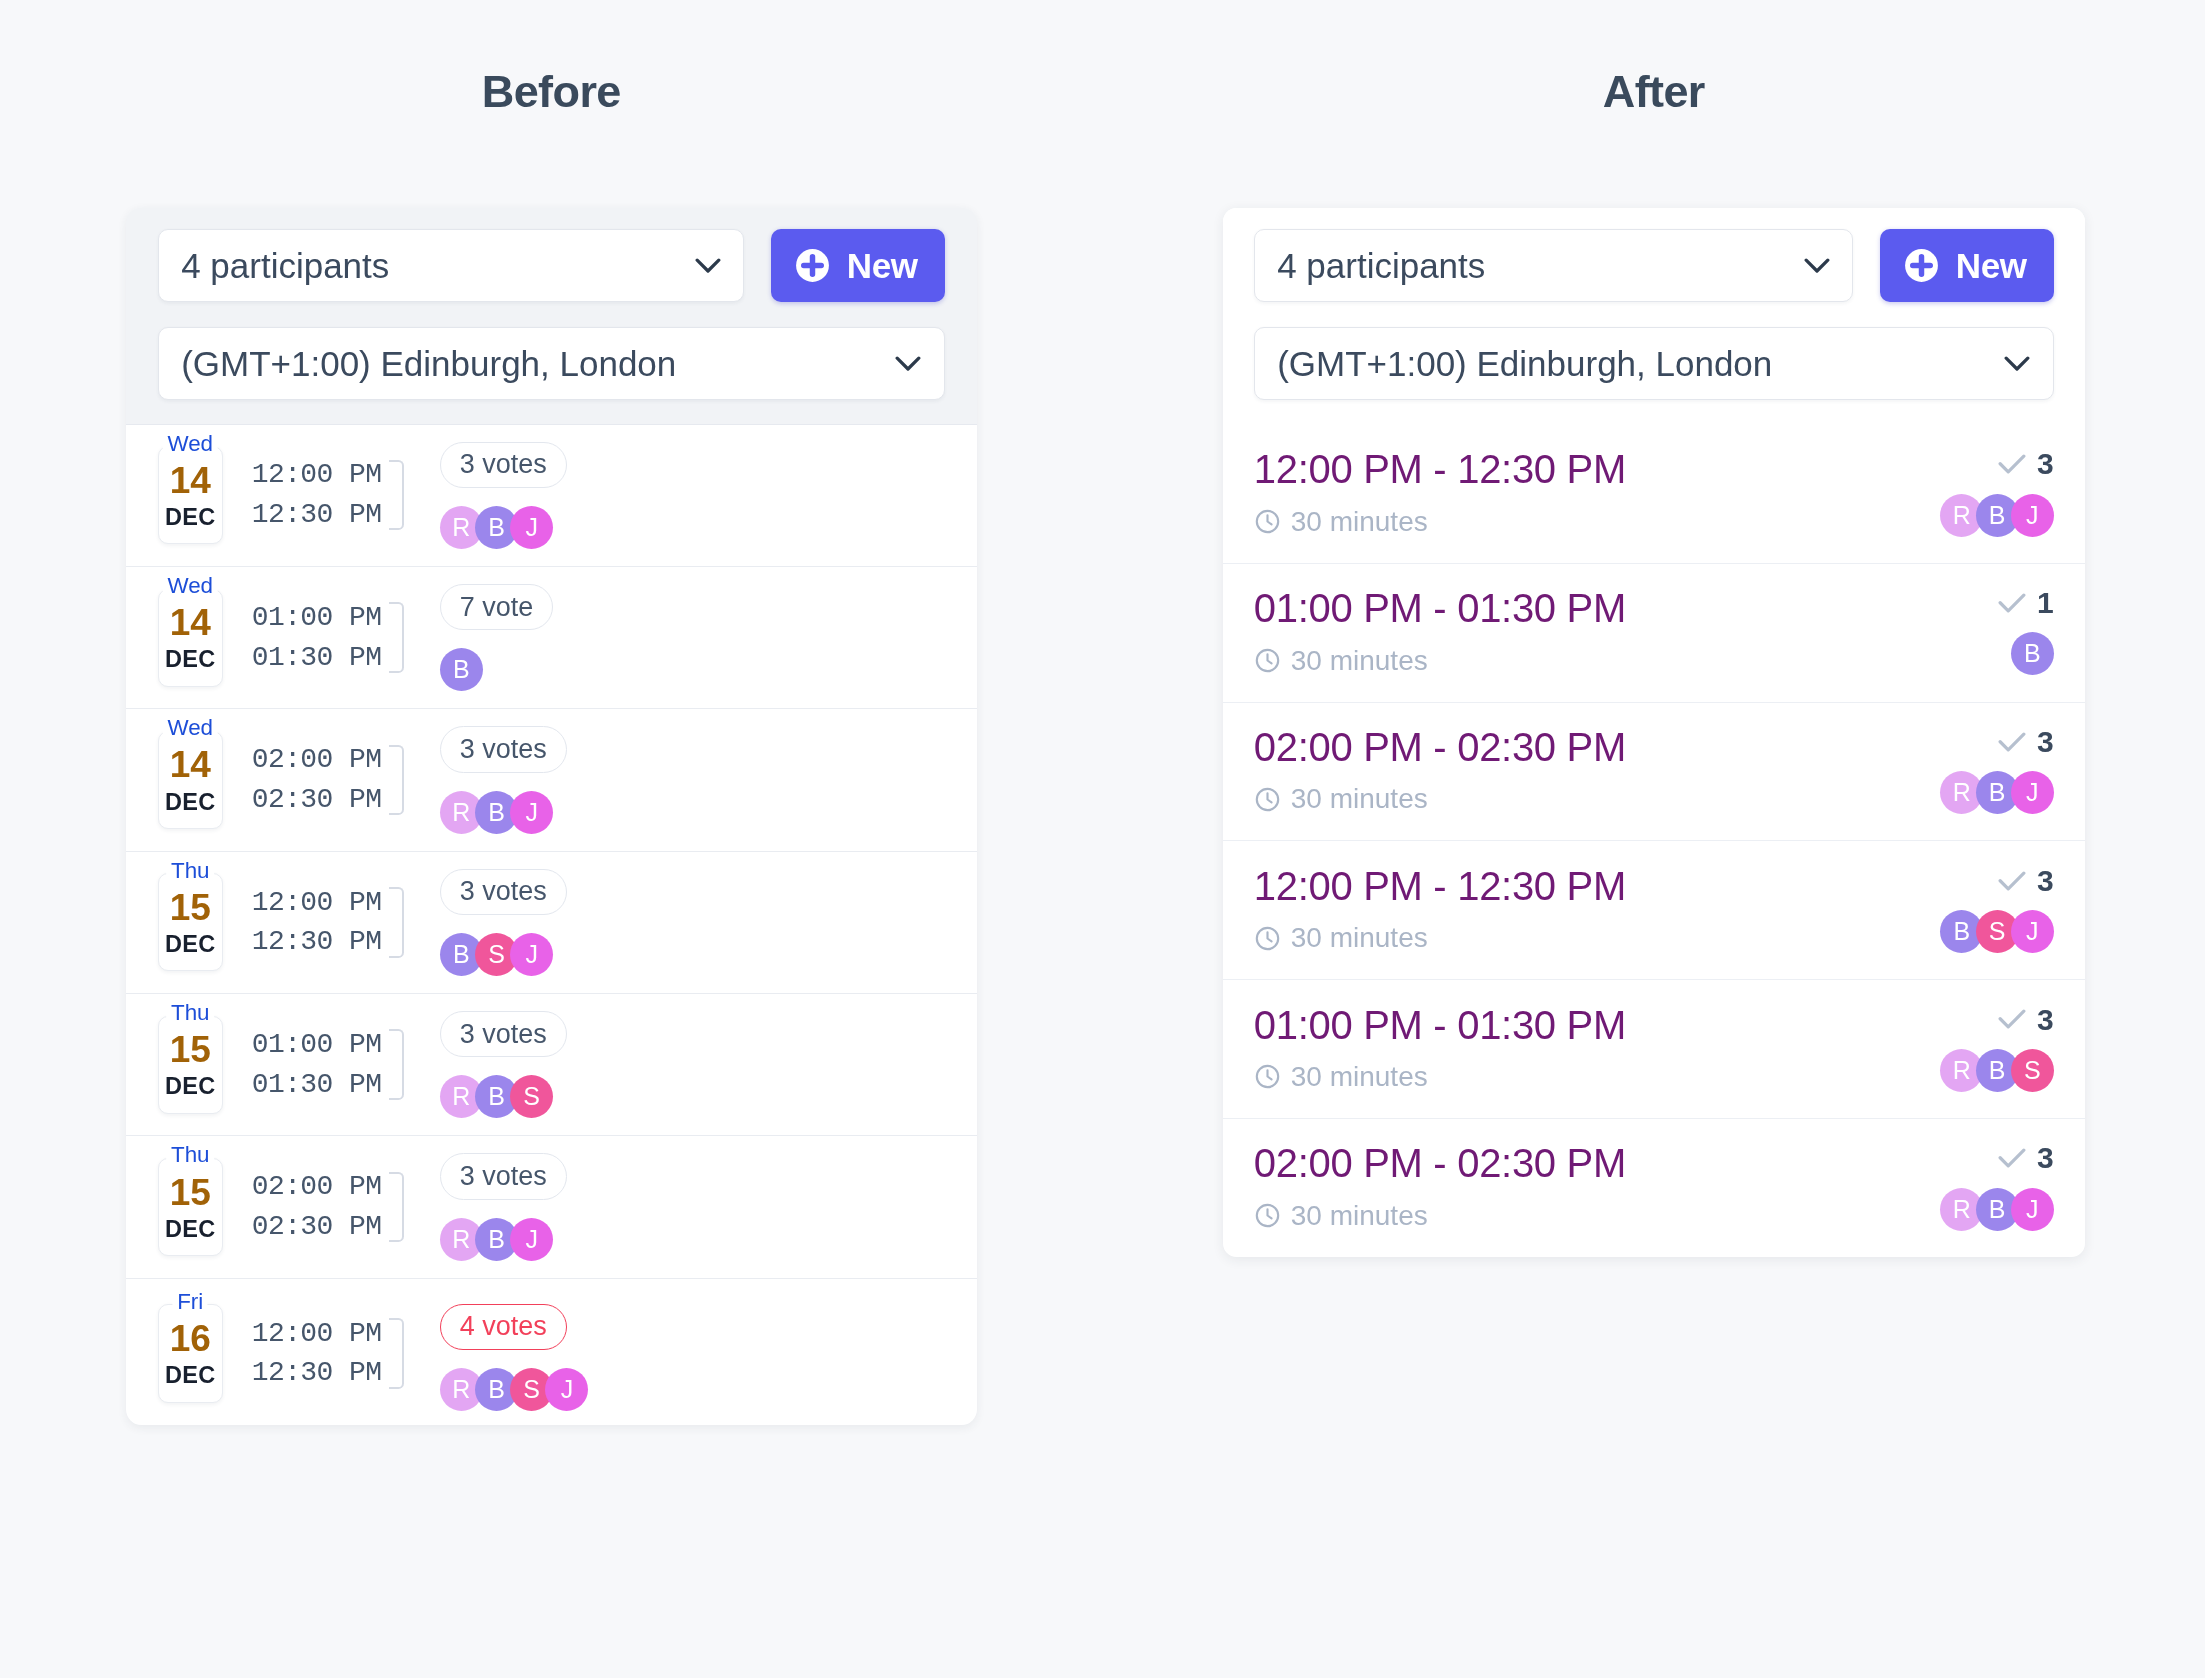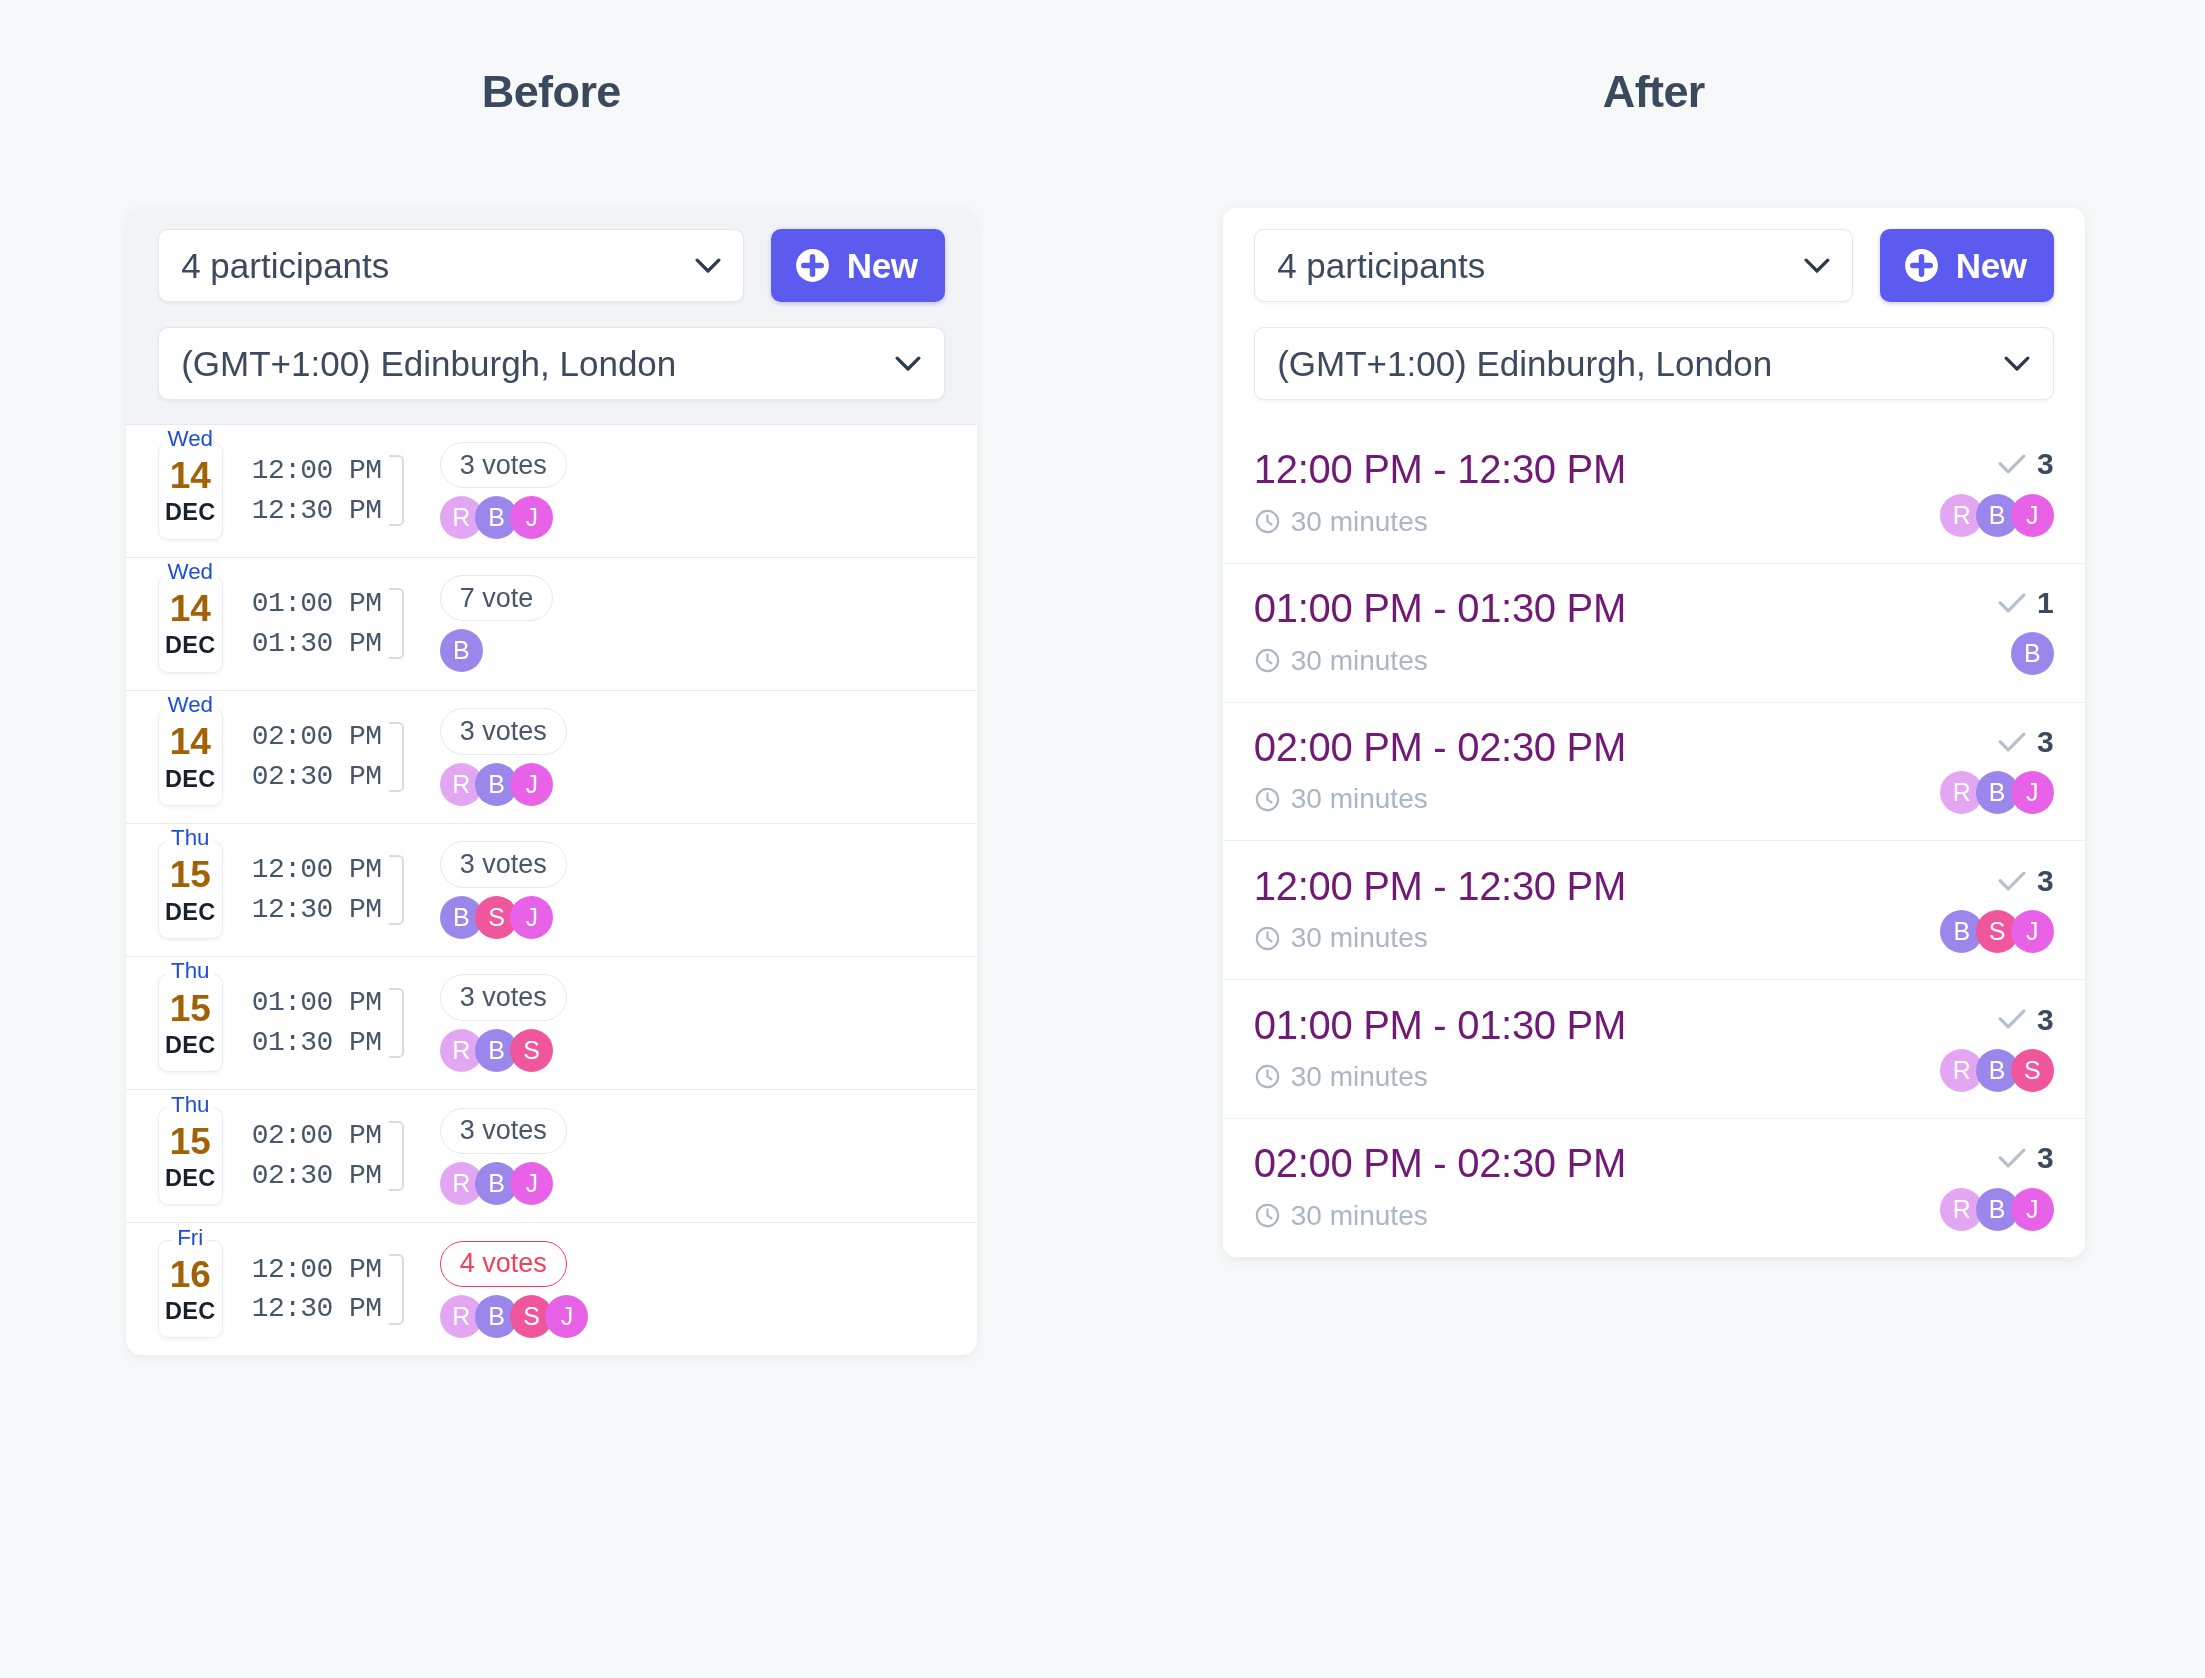--- a/index.html
+++ b/index.html
@@ -73,27 +73,27 @@
   .times {
     display: flex; align-items: center; margin-left: 29px; flex: none;
   }
   .t-stack { font-family: "Liberation Mono", monospace; font-size: 28px; color: #46566b; line-height: 1.42; letter-spacing: -0.6px; }
   .t-brace {
     width: 14.6px; align-self: stretch; margin: 4.5px 0 4.5px 7.8px;
     border: 2.8px solid #d6dbe4; border-left: none;
     border-radius: 0 5.6px 5.6px 0;
   }
 
-  .b-right { margin-left: 36px; display: flex; flex-direction: column; gap: 8px; align-items: flex-start; }
+  .b-right { margin-left: 36px; display: flex; flex-direction: column; gap: 18px; align-items: flex-start; }
   .votes-badge {
     border: 1.7px solid #e3e7ee; border-radius: 559px;
     padding: 6.7px 19px; font-size: 27px; color: #46566b; background: #fff;
     white-space: nowrap;
   }
-  .votes-badge.hot { border-color: #f2405a; color: #f2405a; }
+  .votes-badge.hot { border-color: #f2405a; color: #f2405a; margin-top: 8px; }
 
   .avs { display: flex; }
   .av {
     width: 43px; height: 43px; border-radius: 50%;
     display: flex; align-items: center; justify-content: center;
     color: #fff; font-size: 25px; margin-left: -7.8px;
   }
   .av:first-child { margin-left: 0; }
 
   

